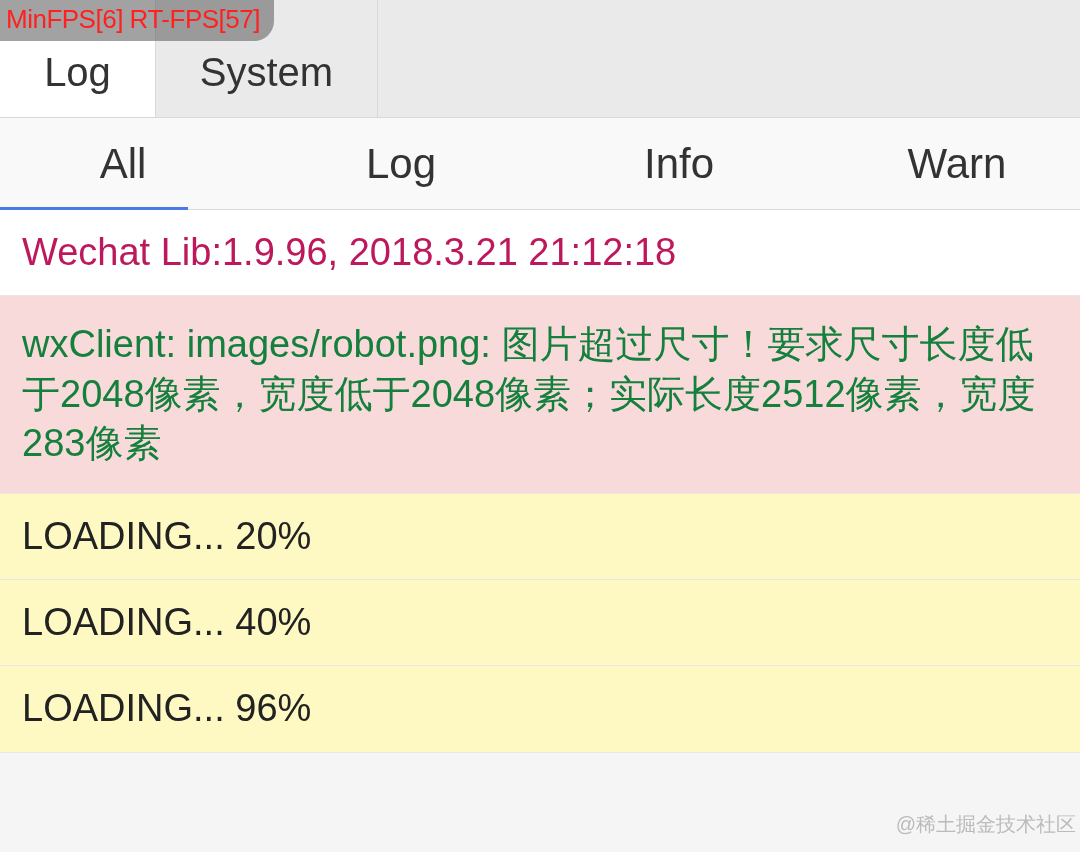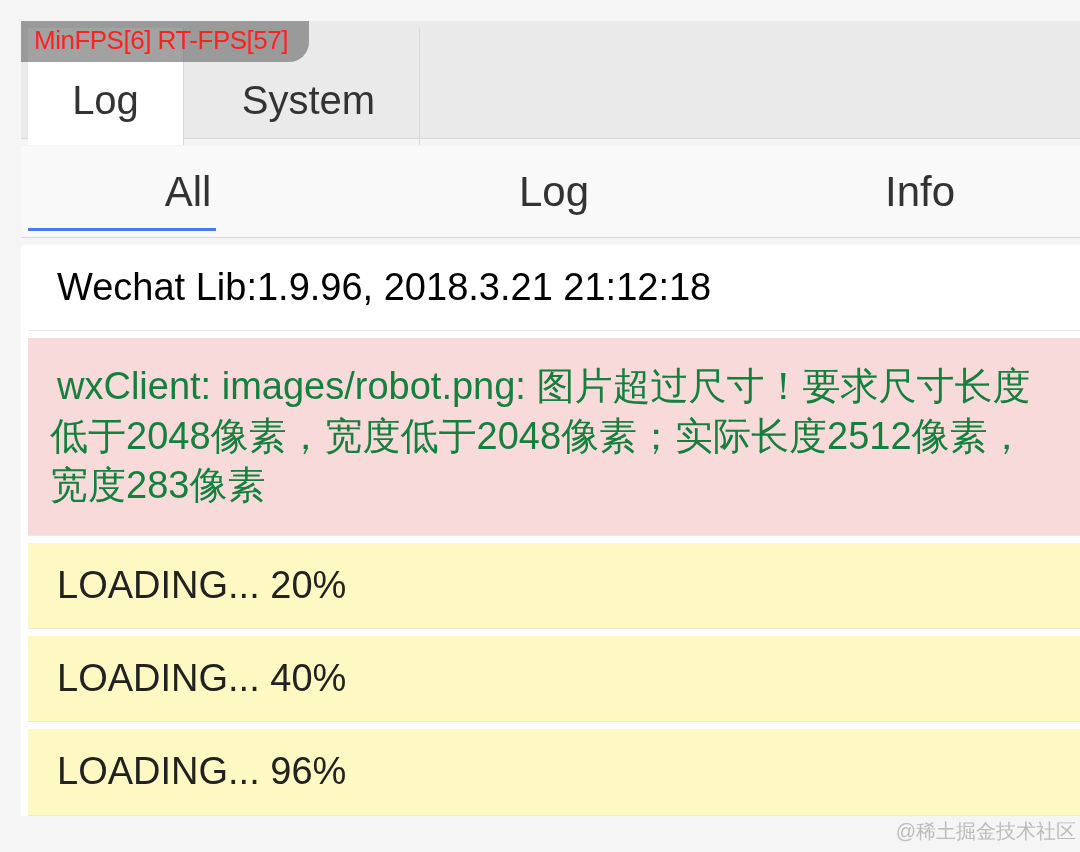--- a/index.html
+++ b/index.html
@@ -1,16 +1,16 @@
 <!DOCTYPE html>
 <html><head>
   <meta charset="utf-8">
   <style>
     * {
-      margin: 7px;
+      margin: 0;
       padding: 0;
       box-sizing: border-box;
     }
     body {
       font-family: -apple-system, "Helvetica Neue", Arial, sans-serif;
       background: #f5f5f5;
       width: 1080px;
       height: 852px;
       position: relative;
       overflow: hidden;
@@ -82,21 +82,21 @@
     .log-list {
       background: #fff;
     }
     .log-entry {
       padding: 18px 22px;
       font-size: 38px;
       line-height: 1.3;
       border-bottom: 1px solid #e8e8e8;
     }
     .log-entry.info {
-      color: #000000;
+      color: #be185d;
       background: #fff;
     }
     .log-entry.error {
       color: #15803d;
       background: #f9dada;
       padding: 24px 22px;
     }
     .log-entry.normal {
       color: #222;
       background: #fef9c3;
@@ -129,20 +129,23 @@
 <div class="filter-tabs">
   <div class="filter-tab active">
     <span>All</span>
   </div>
   <div class="filter-tab">
     <span>Log</span>
   </div>
   <div class="filter-tab">
     <span>Info</span>
   </div>
+  <div class="filter-tab">
+    <span>Warn</span>
+  </div>
 </div>
 
 <div class="log-list">
   <div class="log-entry info">
     <span>Wechat Lib:1.9.96, 2018.3.21 21:12:18</span>
   </div>
   <div class="log-entry error">
     <span>wxClient: images/robot.png: 图片超过尺寸！要求尺寸长度低于2048像素，宽度低于2048像素；实际长度2512像素，宽度283像素</span>
   </div>
   <div class="log-entry normal">

